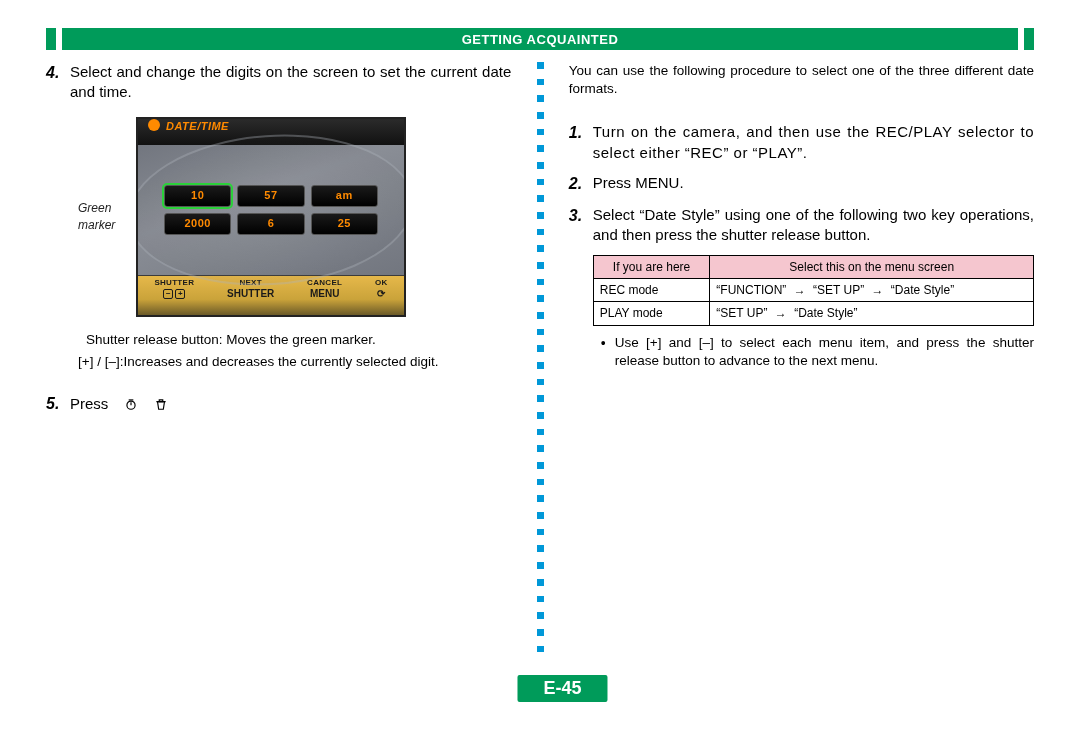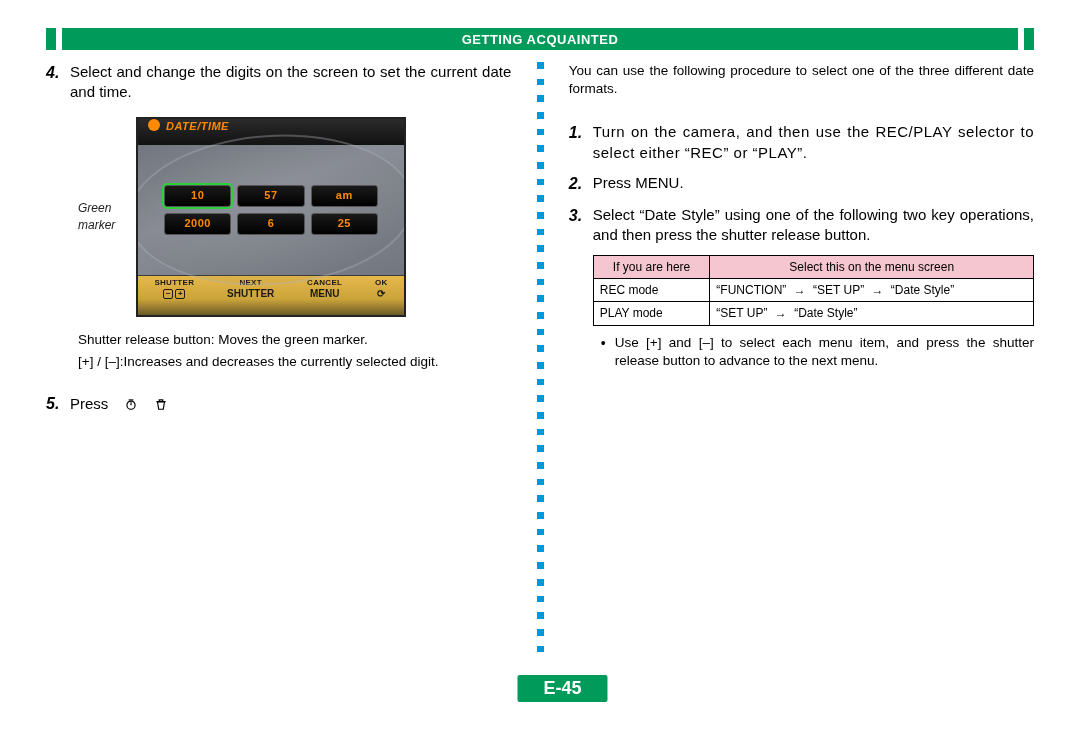--- a/index.html
+++ b/index.html
@@ -157,21 +157,21 @@
     padding-top: 2px;
     border-top: 1px solid #3b3b3b;
   }
   .fcol {
     display: flex; flex-direction: column; align-items: center; gap: 1px;
   }
   .flabel { font-size: 8px; font-weight: 700; color: #1a1a1a; letter-spacing: 0.3px; }
   .ficon { font-size: 10px; font-weight: 700; color: #1a1a1a; line-height: 1; display:flex; gap:2px; }
   .ficon .box { width: 10px; height: 10px; border: 1.5px solid #1a1a1a; border-radius: 2px; display:inline-flex; align-items:center; justify-content:center; font-size:8px; }
 
-  .note { margin-left: 32px; margin-bottom: 4px; font-size: 13.5px; }
+  .note { margin-left: 40px; margin-bottom: 4px; font-size: 13.5px; }
   .note2 { margin-left: 32px; font-size: 13.5px; display:flex; }
   .note2 .k { flex-shrink:0; }
   .note2 .v { text-align: justify; }
 
   .step5 { display:flex; margin-top: 22px; }
   .step5 .step-text { display:flex; align-items:center; gap:16px; font-size:15px; }
   .mini-ico { width:14px; height:14px; display:inline-block; }
 
   .section-head {
     color: #0080c0;

